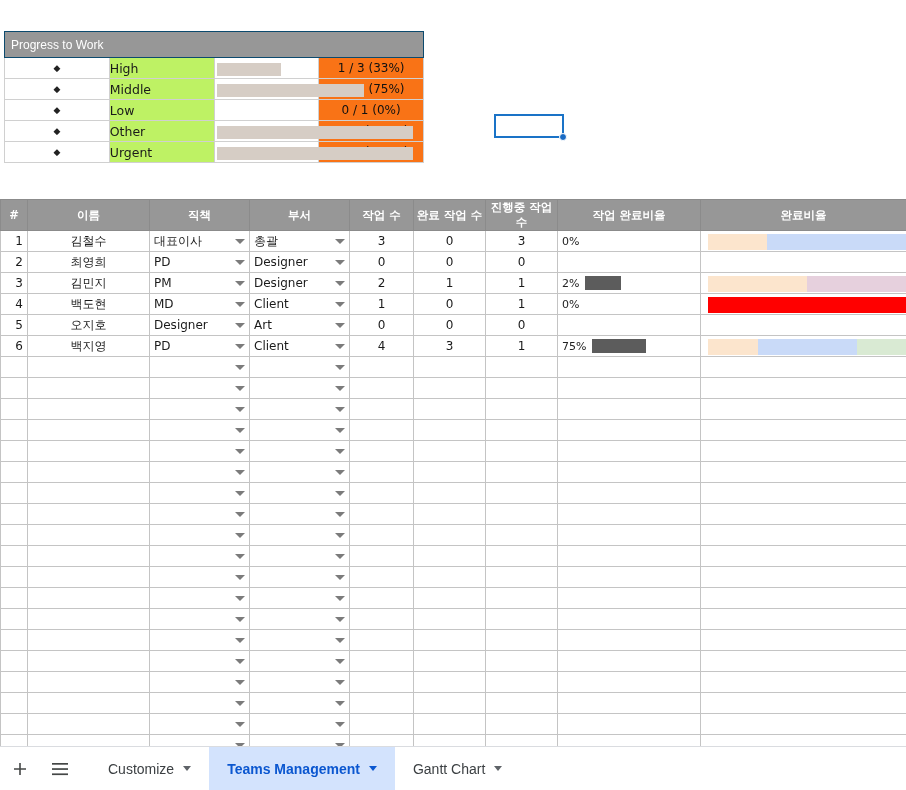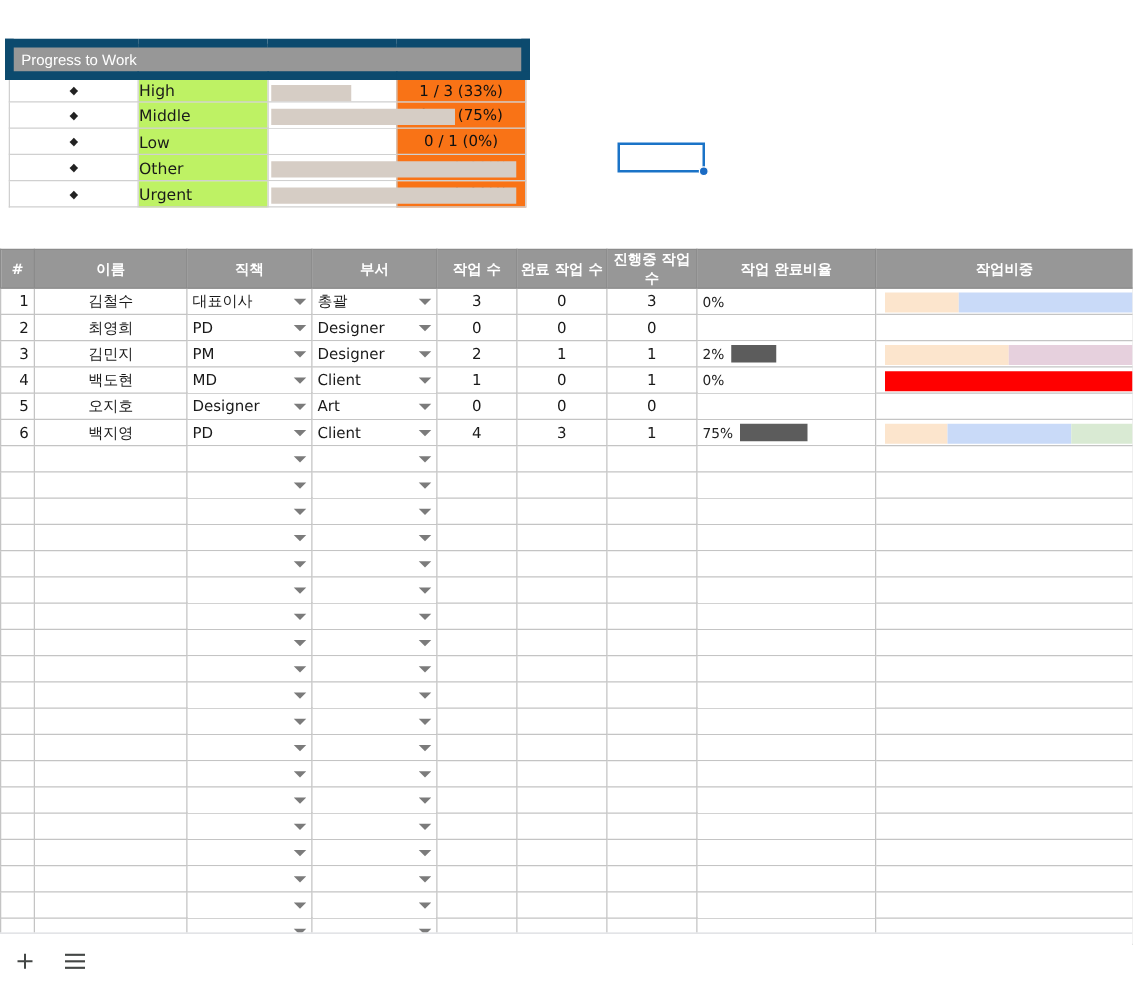--- a/index.html
+++ b/index.html
@@ -25,21 +25,21 @@
     position: absolute; left: 4px; top: 31px;
     width: 420px;
     border-collapse: collapse;
     table-layout: fixed;
   }
   .progress-panel td { padding: 0; }
   .pp-header td {
     background: #979797; color: #ffffff;
     font-size: 12px; font-weight: normal;
     height: 26px; padding-left: 6px;
-    border: 7px solid #0c4a6e;
+    border: 1px solid #0c4a6e;
   }
   .pp-row { height: 21px; }
   .pp-bullet {
     width: 26px; border: 1px solid #d0d0d0; border-top: none;
     text-align: center; vertical-align: middle;
     font-size: 9px; color: #222; background: #fff;
   }
   .pp-label {
     width: 122px; border: 1px solid #d0d0d0; border-top: none;
     padding-left: 8px; font-size: 12.5px; color: #1a1a1a; background: #bef264;
@@ -236,21 +236,21 @@
     <thead>
       <tr id="grid-head-row">
           <th>#</th>
           <th>이름</th>
           <th>직책</th>
           <th>부서</th>
           <th>작업 수</th>
           <th>완료 작업 수</th>
           <th>진행중 작업 수</th>
           <th>작업 완료비율</th>
-          <th>작업비중</th>
+          <th>완료비율</th>
         </tr>
     </thead>
     <tbody id="grid-body">
         <tr>
           <td class="num">1</td>
           <td class="name">김철수</td>
           <td class="sel"><span>대표이사</span><span class="caret"></span></td>
           <td class="sel"><span>총괄</span><span class="caret"></span></td>
           <td class="center">3</td>
           <td class="center">0</td>
@@ -627,15 +627,29 @@
         <path d="M8.2 3h1.6v5.2H15v1.6H9.8V15H8.2V9.8H3V8.2h5.2z" fill="#444746"></path>
       </svg>
     </div>
     <div class="tb-icon">
       <svg width="18" height="14" viewBox="0 0 18 14" aria-hidden="true">
         <rect x="1" y="1" width="16" height="1.7" fill="#444746"></rect>
         <rect x="1" y="6.2" width="16" height="1.7" fill="#444746"></rect>
         <rect x="1" y="11.4" width="16" height="1.7" fill="#444746"></rect>
       </svg>
     </div>
+    <div class="tabs" id="sheet-tabs">
+        <div class="tab">
+          <span>Customize</span>
+          <span class="tcaret"></span>
+        </div>
+        <div class="tab active">
+          <span>Teams Management</span>
+          <span class="tcaret"></span>
+        </div>
+        <div class="tab">
+          <span>Gantt Chart</span>
+          <span class="tcaret"></span>
+        </div>
+      </div>
   </div>
 
 </div>
 
 </body></html>

